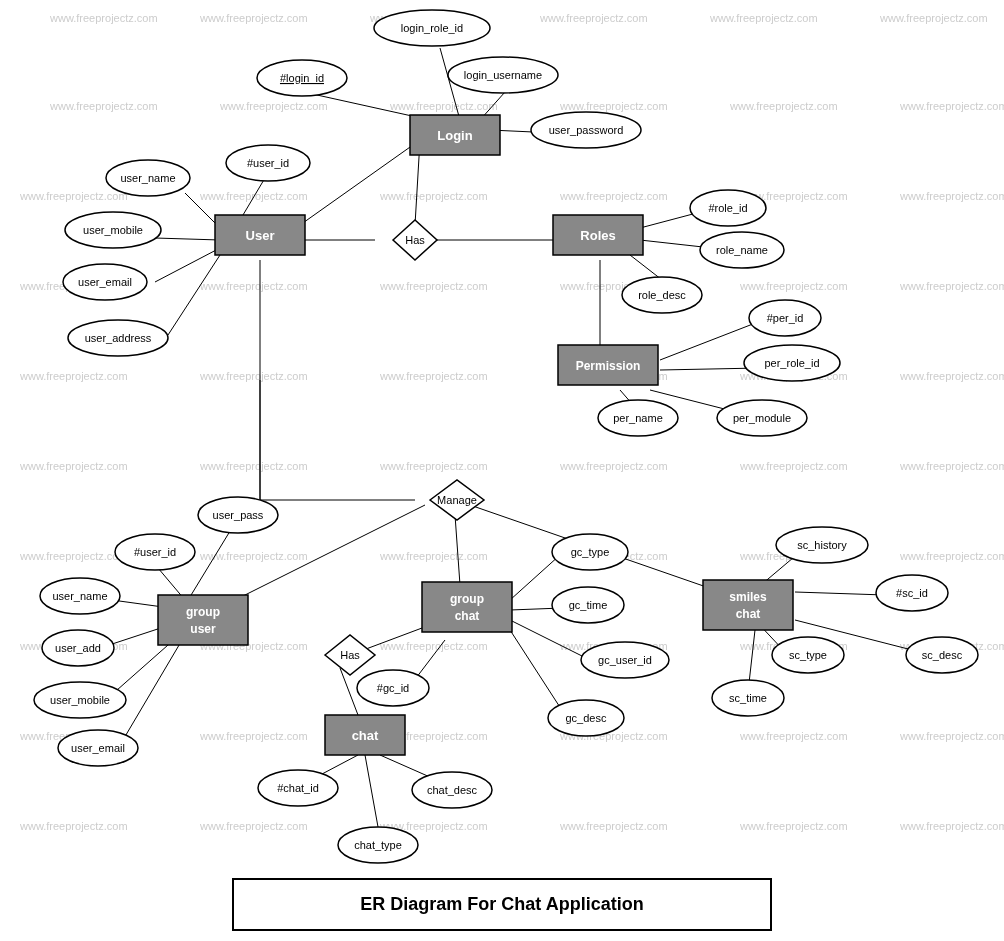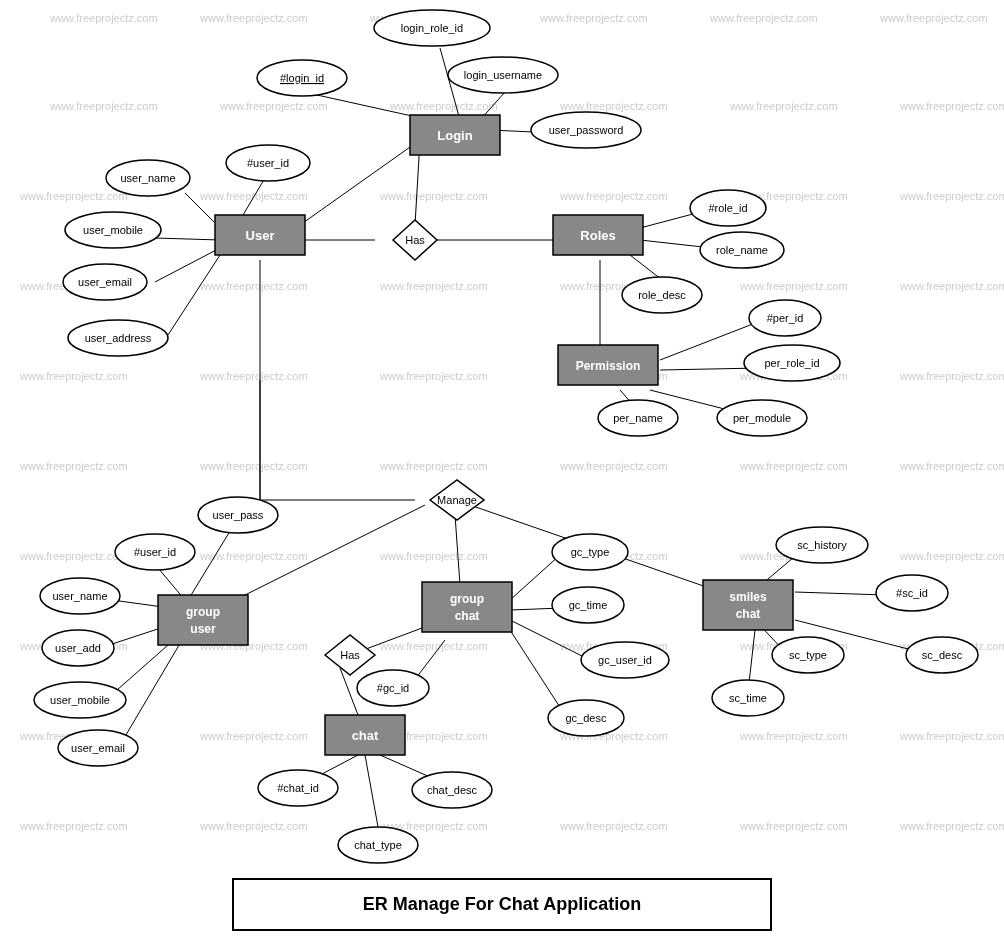--- a/index.html
+++ b/index.html
@@ -325,13 +325,13 @@
   <text x="298" y="792" text-anchor="middle" font-size="11" font-family="Arial">#chat_id</text>
 
   <ellipse cx="452" cy="790" rx="40" ry="18" fill="white" stroke="#000" stroke-width="1.5"></ellipse>
   <text x="452" y="794" text-anchor="middle" font-size="11" font-family="Arial">chat_desc</text>
 
   <ellipse cx="378" cy="845" rx="40" ry="18" fill="white" stroke="#000" stroke-width="1.5"></ellipse>
   <text x="378" y="849" text-anchor="middle" font-size="11" font-family="Arial">chat_type</text>
 
 </svg>
 
-<div class="title-box">ER Manage For Chat Application</div>
+<div class="title-box">ER Diagram For Chat Application</div>
 
 </body></html>

